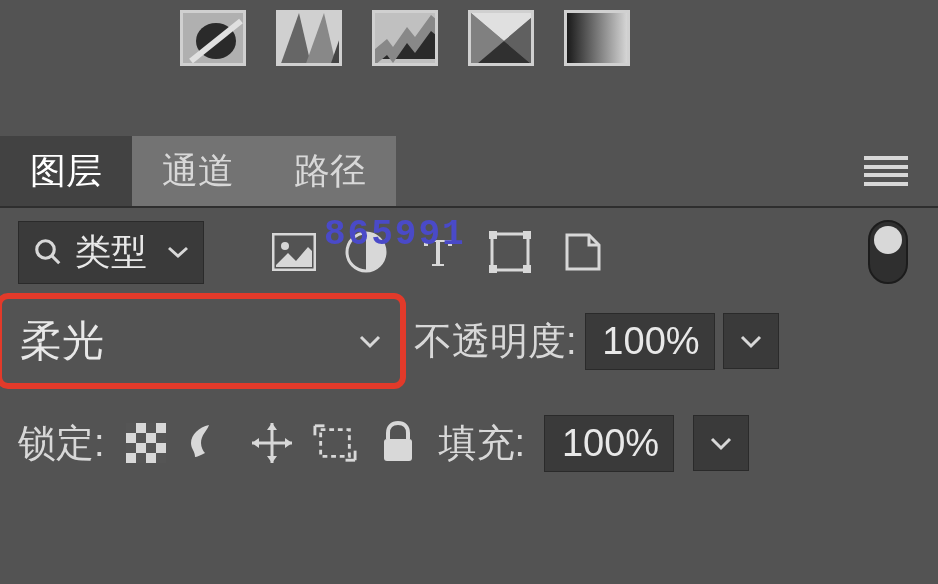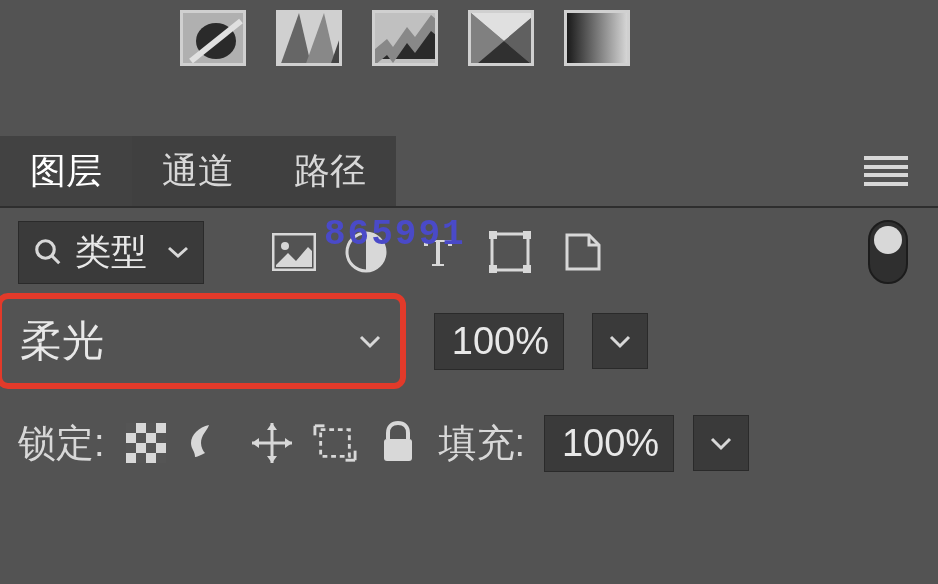--- a/index.html
+++ b/index.html
@@ -31,21 +31,21 @@
       border-bottom: 2px solid #2e2e2e;
       height: 72px;
     }
     .tab {
       padding: 0 30px;
       font-size: 36px;
       color: #d8d8d8;
       height: 100%;
       display: flex;
       align-items: center;
-      background: #404040;
+      background: #737373;
     }
     .tab.active {
       background: #424242;
       color: #fff;
     }
     .menu-btn {
       margin-left: auto;
       margin-right: 30px;
       width: 44px;
       height: 30px;
@@ -107,21 +107,21 @@
       width: 28px;
       height: 28px;
       background: #d8d8d8;
       border-radius: 50%;
     }
     .blend-row {
       display: flex;
       align-items: center;
       height: 90px;
       padding: 0 18px 0 0;
-      gap: 28px;
+      gap: 8px;
     }
     .blend-dd {
       border: 6px solid #e23a2a;
       border-radius: 12px;
       display: flex;
       align-items: center;
       padding: 14px 18px;
       font-size: 42px;
       color: #e8e8e8;
       width: 410px;
@@ -271,20 +271,21 @@
   <div class="toggle"></div>
 </div>
 
 <div class="blend-row">
   <div class="blend-dd">
     <span>柔光</span>
     <svg width="24" height="16" viewBox="0 0 24 16">
         <path d="M3 4 L12 13 L21 4" fill="none" stroke="#d8d8d8" stroke-width="3"></path>
       </svg>
   </div>
+  <span class="label-big">不透明度:</span>
   <div class="val-box"><span>100%</span></div>
   <div class="dd-arrow">
     <svg width="24" height="16" viewBox="0 0 24 16">
         <path d="M3 4 L12 13 L21 4" fill="none" stroke="#d8d8d8" stroke-width="3"></path>
       </svg>
   </div>
 </div>
 
 <div class="lock-row">
   <span class="label-big">锁定:</span>

